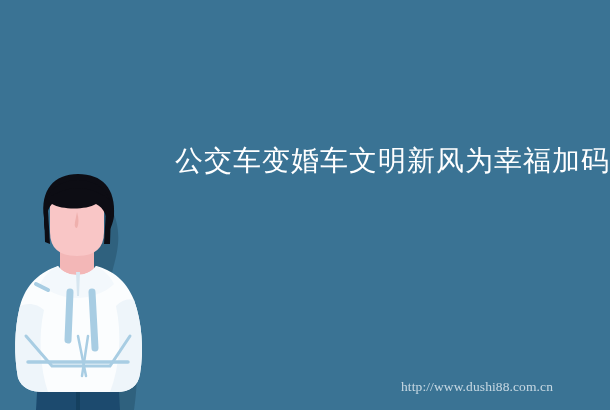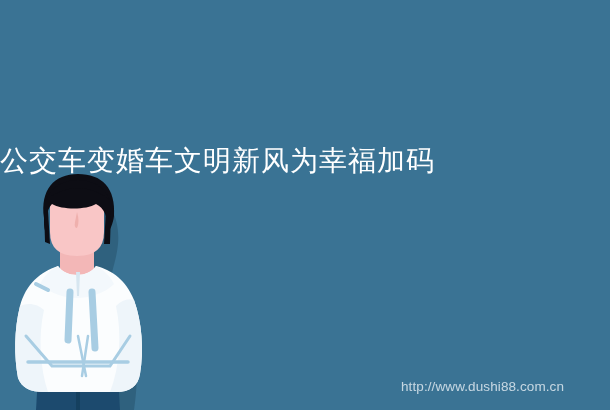--- a/index.html
+++ b/index.html
@@ -15,42 +15,42 @@
     background: #3a7394;
     font-family: "DejaVu Sans", "Liberation Sans", sans-serif;
   }
 
   
   #headline {
     position: absolute;
     left: 0;
     top: 141px;
     width: 610px;
-    text-align: left;
+    text-align: right;
     color: #ffffff;
     font-size: 28px;
     line-height: 40px;
     letter-spacing: 1px;
     white-space: nowrap;
     font-weight: 400;
     font-family: "DejaVu Sans", "Liberation Sans", sans-serif;
   }
 
   
   #watermark {
     position: absolute;
     left: 401px;
     top: 378px;
     color: #e4edf3;
     opacity: 0.82;
     font-size: 13.5px;
     line-height: 17px;
     letter-spacing: 0.1px;
     white-space: nowrap;
-    font-family: Liberation Sans, sans-serif;
+    font-family: Liberation Serif, serif;
   }
 
   
   #figure {
     position: absolute;
     left: 0;
     top: 160px;
     width: 160px;
     height: 250px;
   }

